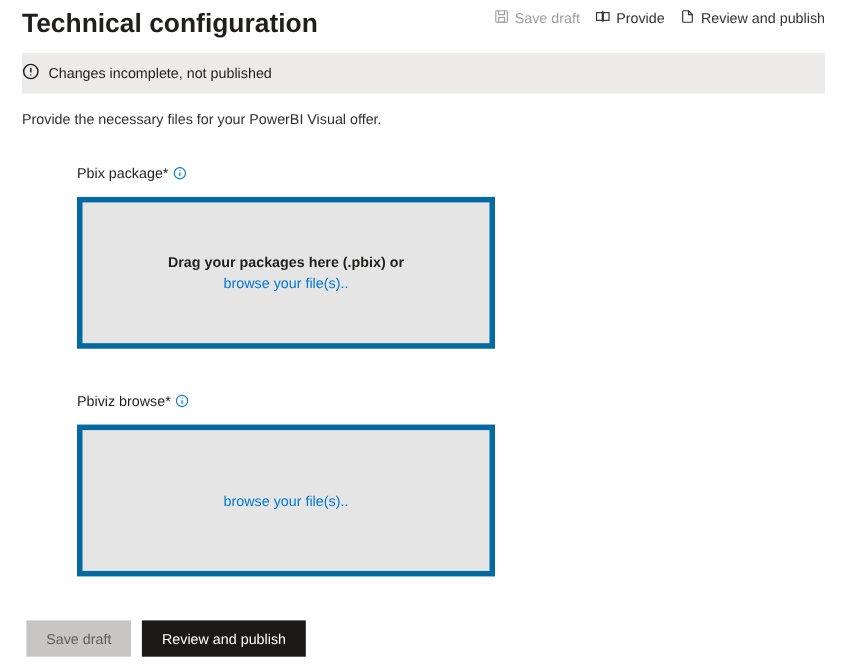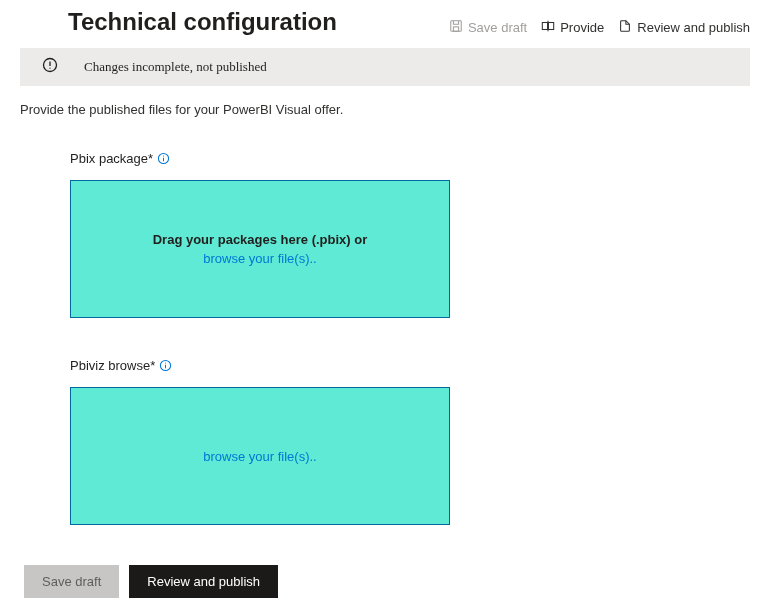--- a/index.html
+++ b/index.html
@@ -11,23 +11,22 @@
       font-family: "Segoe UI", -apple-system, sans-serif;
       font-size: 14px;
       color: #323130;
       background: #fff;
       width: 770px;
       padding: 8px 20px 20px 20px;
     }
     .header {
       display: flex;
       justify-content: space-between;
-      align-items: flex-end;
+      align-items: flex-start;
       margin-bottom: 12px;
-      margin-left: 48px;
     }
     .page-title {
       font-size: 24px;
       font-weight: 600;
       color: #201f1e;
     }
     .header-actions {
       display: flex;
       gap: 14px;
       align-items: center;
@@ -43,26 +42,25 @@
     .header-action.disabled {
       color: #a19f9d;
       cursor: default;
     }
     .header-action svg {
       width: 14px;
       height: 14px;
     }
     .status-bar {
       background: #edebe9;
-      padding: 9px 22px;
-      display: flex;
-      align-items: center;
-      gap: 26px;
+      padding: 9px 0;
+      display: flex;
+      align-items: center;
+      gap: 8px;
       margin-bottom: 16px;
-      font-family: Liberation Serif, serif;
     }
     .status-bar svg {
       width: 16px;
       height: 16px;
       flex-shrink: 0;
     }
     .status-text {
       font-size: 13px;
       color: #201f1e;
     }
@@ -87,29 +85,29 @@
     .info-icon {
       width: 13px;
       height: 13px;
       display: inline-flex;
     }
     .info-icon svg {
       width: 13px;
       height: 13px;
     }
     .dropzone {
-      border: 1px solid #0369a1;
+      border: 5px solid #0369a1;
       width: 380px;
       height: 138px;
       display: flex;
       flex-direction: column;
       align-items: center;
       justify-content: center;
       gap: 4px;
-      background: #5eead4;
+      background: #e5e5e5;
     }
     .dropzone-text {
       font-size: 13px;
       font-weight: 600;
       color: #201f1e;
     }
     .browse-link {
       font-size: 13px;
       color: #0078d4;
       cursor: pointer;
@@ -179,21 +177,21 @@
   <span>
     <svg viewBox="0 0 16 16" fill="none" stroke="#201f1e" stroke-width="1.3">
       <circle cx="8" cy="8" r="6.5"></circle>
       <line x1="8" y1="4.5" x2="8" y2="9"></line>
       <circle cx="8" cy="11.2" r="0.6" fill="#201f1e" stroke="none"></circle>
     </svg>
   </span>
   <span class="status-text">Changes incomplete, not published</span>
 </div>
 
-<p class="description">Provide the published files for your PowerBI Visual offer.</p>
+<p class="description">Provide the necessary files for your PowerBI Visual offer.</p>
 
 <div class="section">
   <div class="section-label">
     <span>Pbix package*</span>
     <span class="info-icon">
       <svg viewBox="0 0 14 14" fill="none" stroke="#0078d4" stroke-width="1.1">
         <circle cx="7" cy="7" r="5.5"></circle>
         <circle cx="7" cy="4.3" r="0.6" fill="#0078d4" stroke="none"></circle>
         <line x1="7" y1="6.2" x2="7" y2="10"></line>
       </svg>

